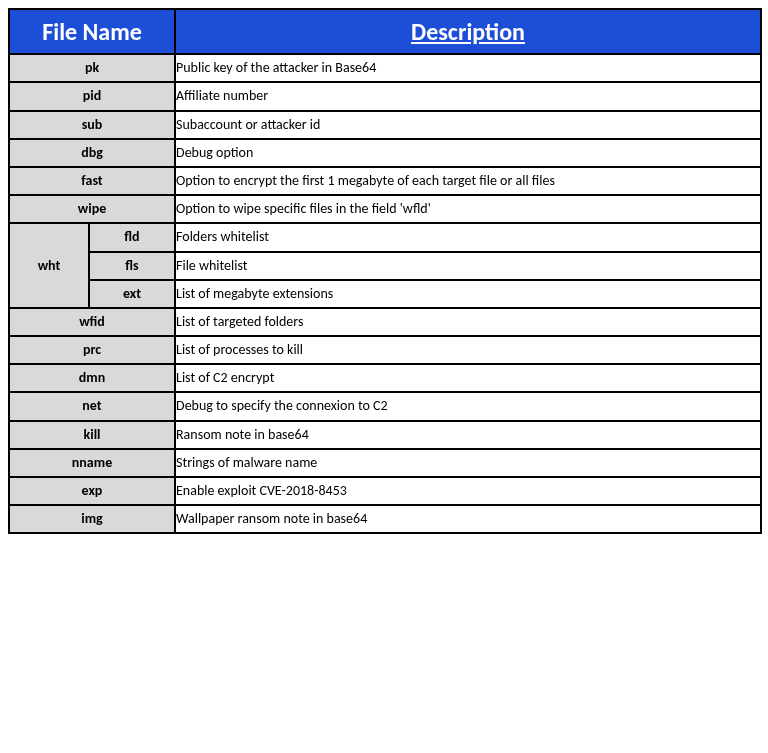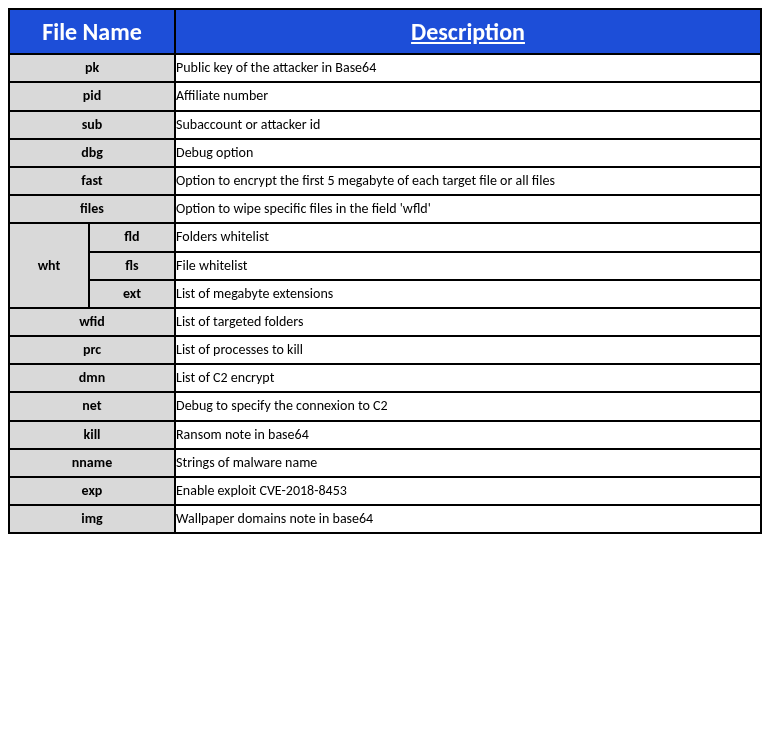--- a/index.html
+++ b/index.html
@@ -72,24 +72,24 @@
     <tr>
       <td class="name" colspan="2">sub</td>
       <td class="desc">Subaccount or attacker id</td>
     </tr>
     <tr>
       <td class="name" colspan="2">dbg</td>
       <td class="desc">Debug option</td>
     </tr>
     <tr>
       <td class="name" colspan="2">fast</td>
-      <td class="desc">Option to encrypt the first 5 megabyte of each target file or all files</td>
+      <td class="desc">Option to encrypt the first 1 megabyte of each target file or all files</td>
     </tr>
     <tr>
-      <td class="name" colspan="2">files</td>
+      <td class="name" colspan="2">wipe</td>
       <td class="desc">Option to wipe specific files in the field 'wfld'</td>
     </tr>
     <tr>
       <td class="name" rowspan="3">wht</td>
       <td class="name">fld</td>
       <td class="desc">Folders whitelist</td>
     </tr>
     <tr>
       <td class="name">fls</td>
       <td class="desc">File whitelist</td>
@@ -121,16 +121,16 @@
     <tr>
       <td class="name" colspan="2">nname</td>
       <td class="desc">Strings of malware name</td>
     </tr>
     <tr>
       <td class="name" colspan="2">exp</td>
       <td class="desc">Enable exploit CVE-2018-8453</td>
     </tr>
     <tr>
       <td class="name" colspan="2">img</td>
-      <td class="desc">Wallpaper domains note in base64</td>
+      <td class="desc">Wallpaper ransom note in base64</td>
     </tr>
   </tbody>
 </table>
 
 </body></html>

